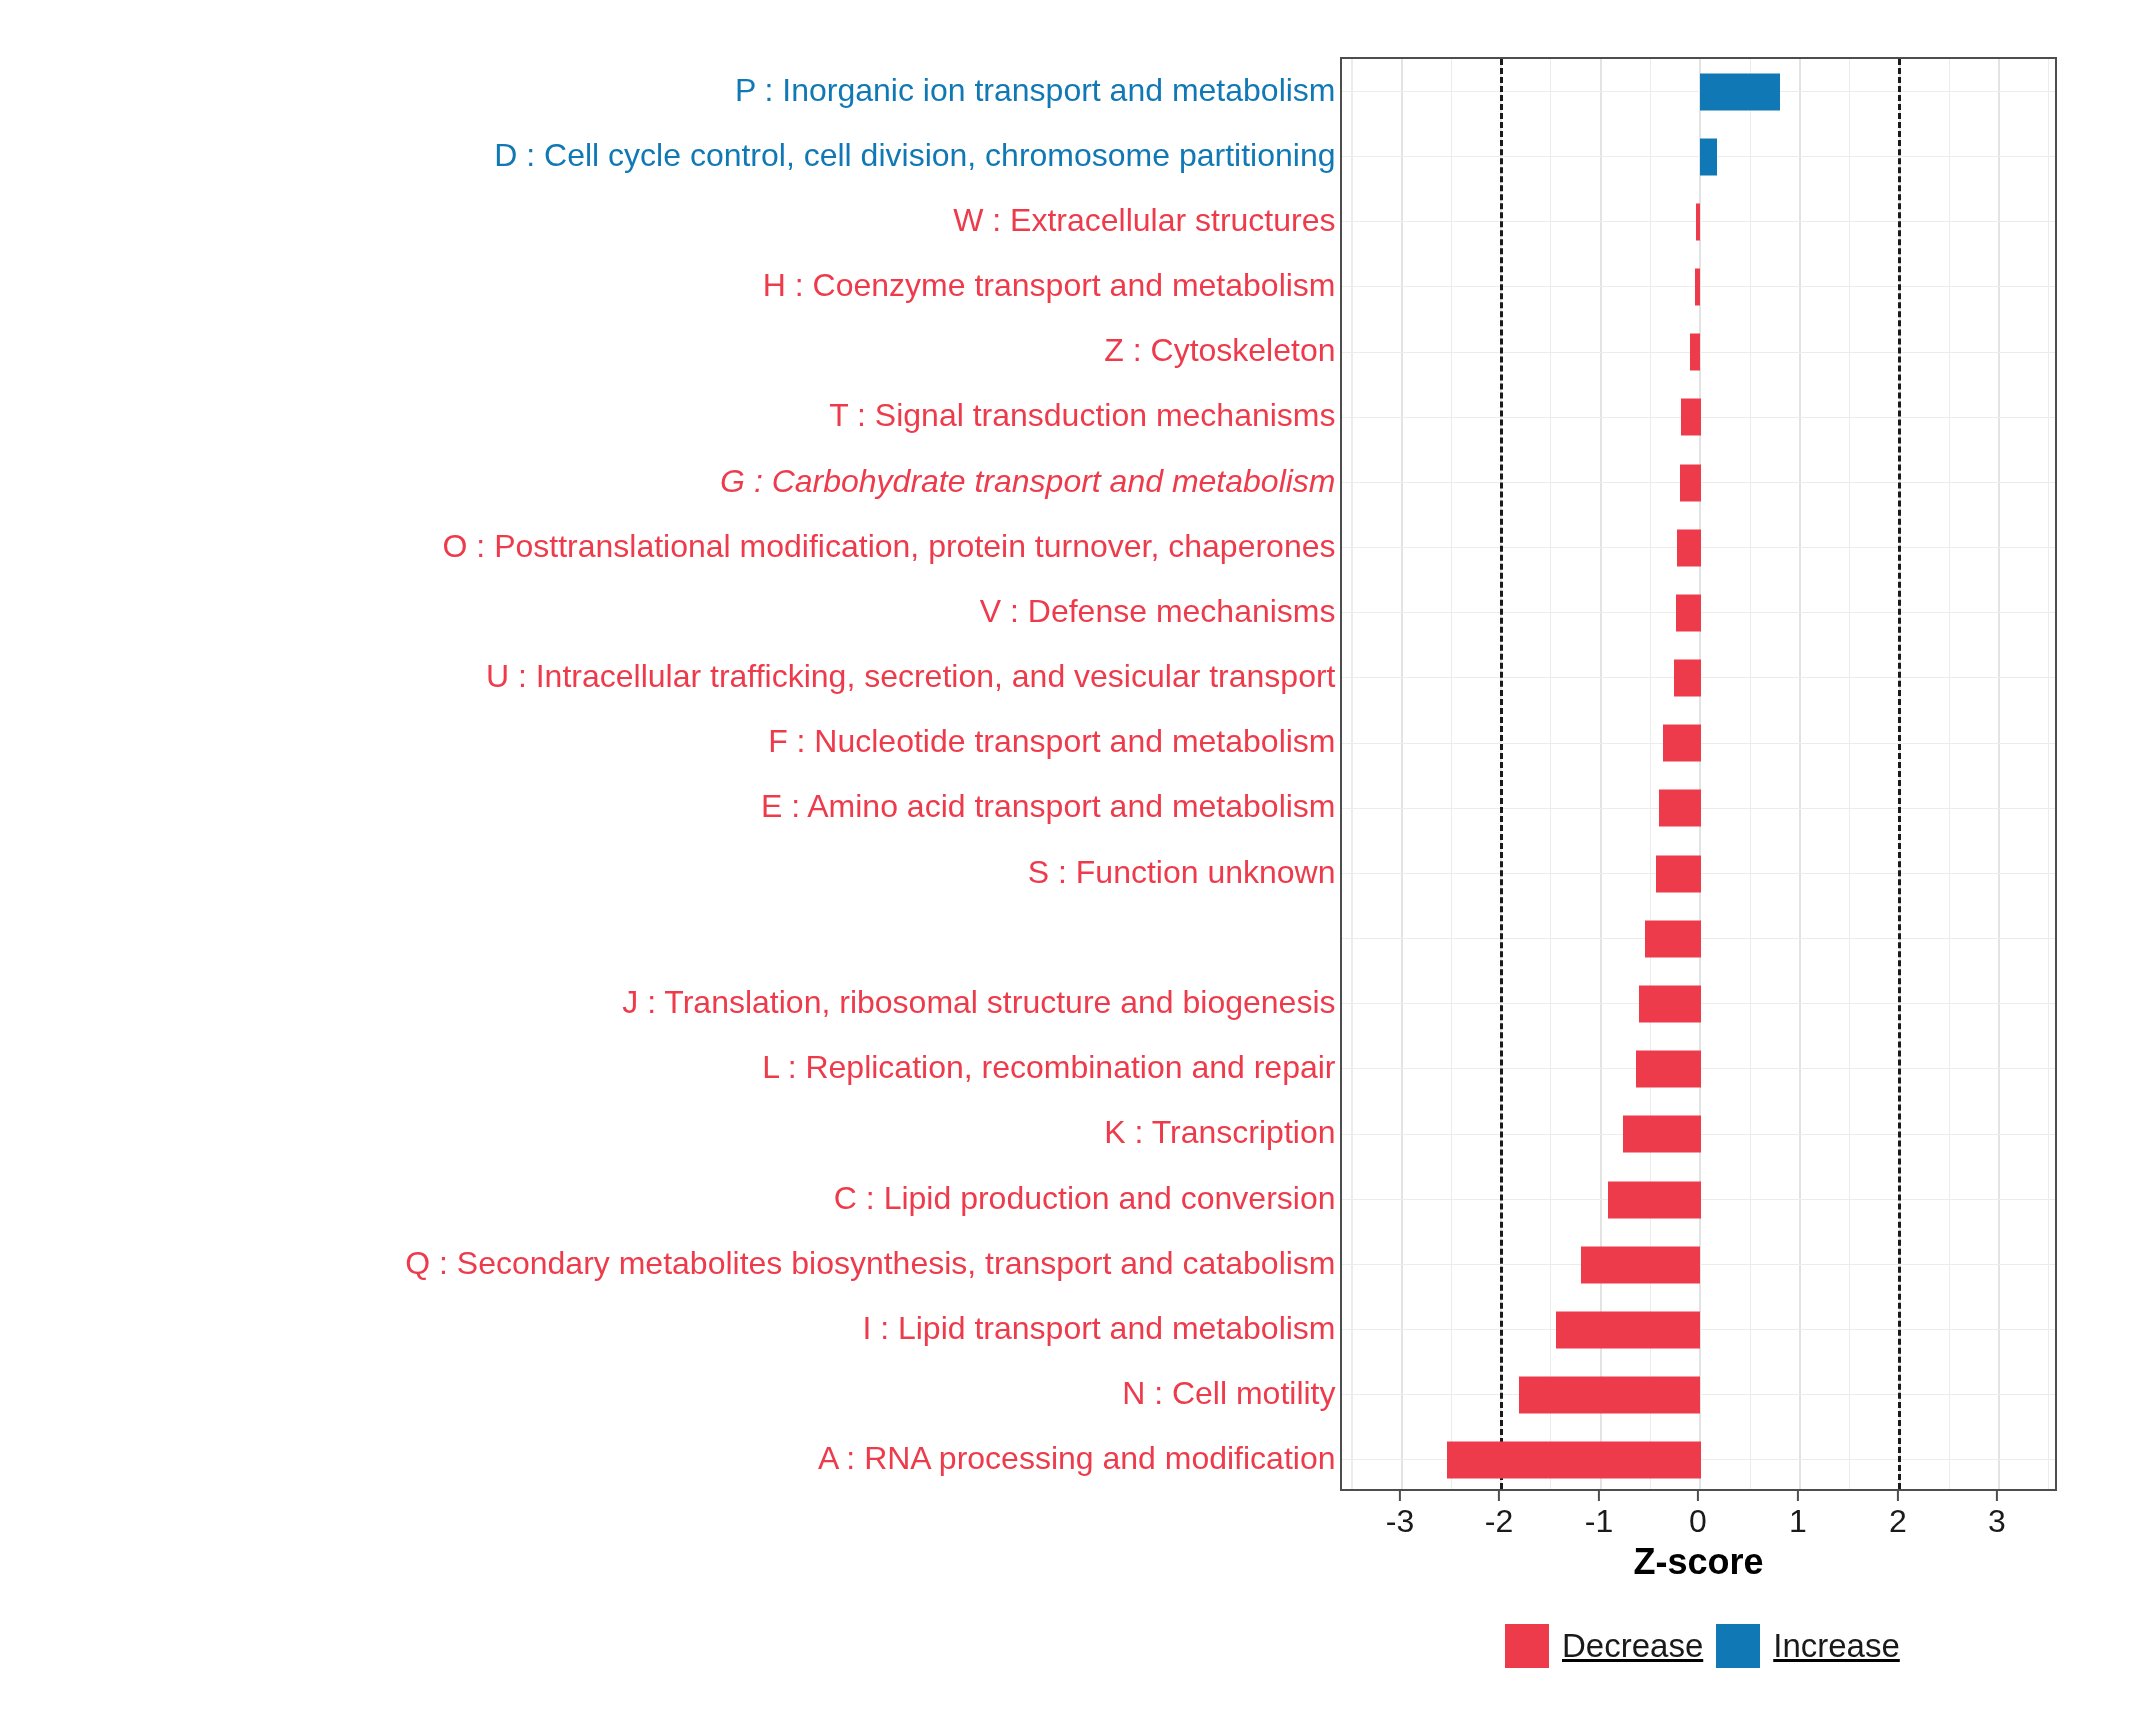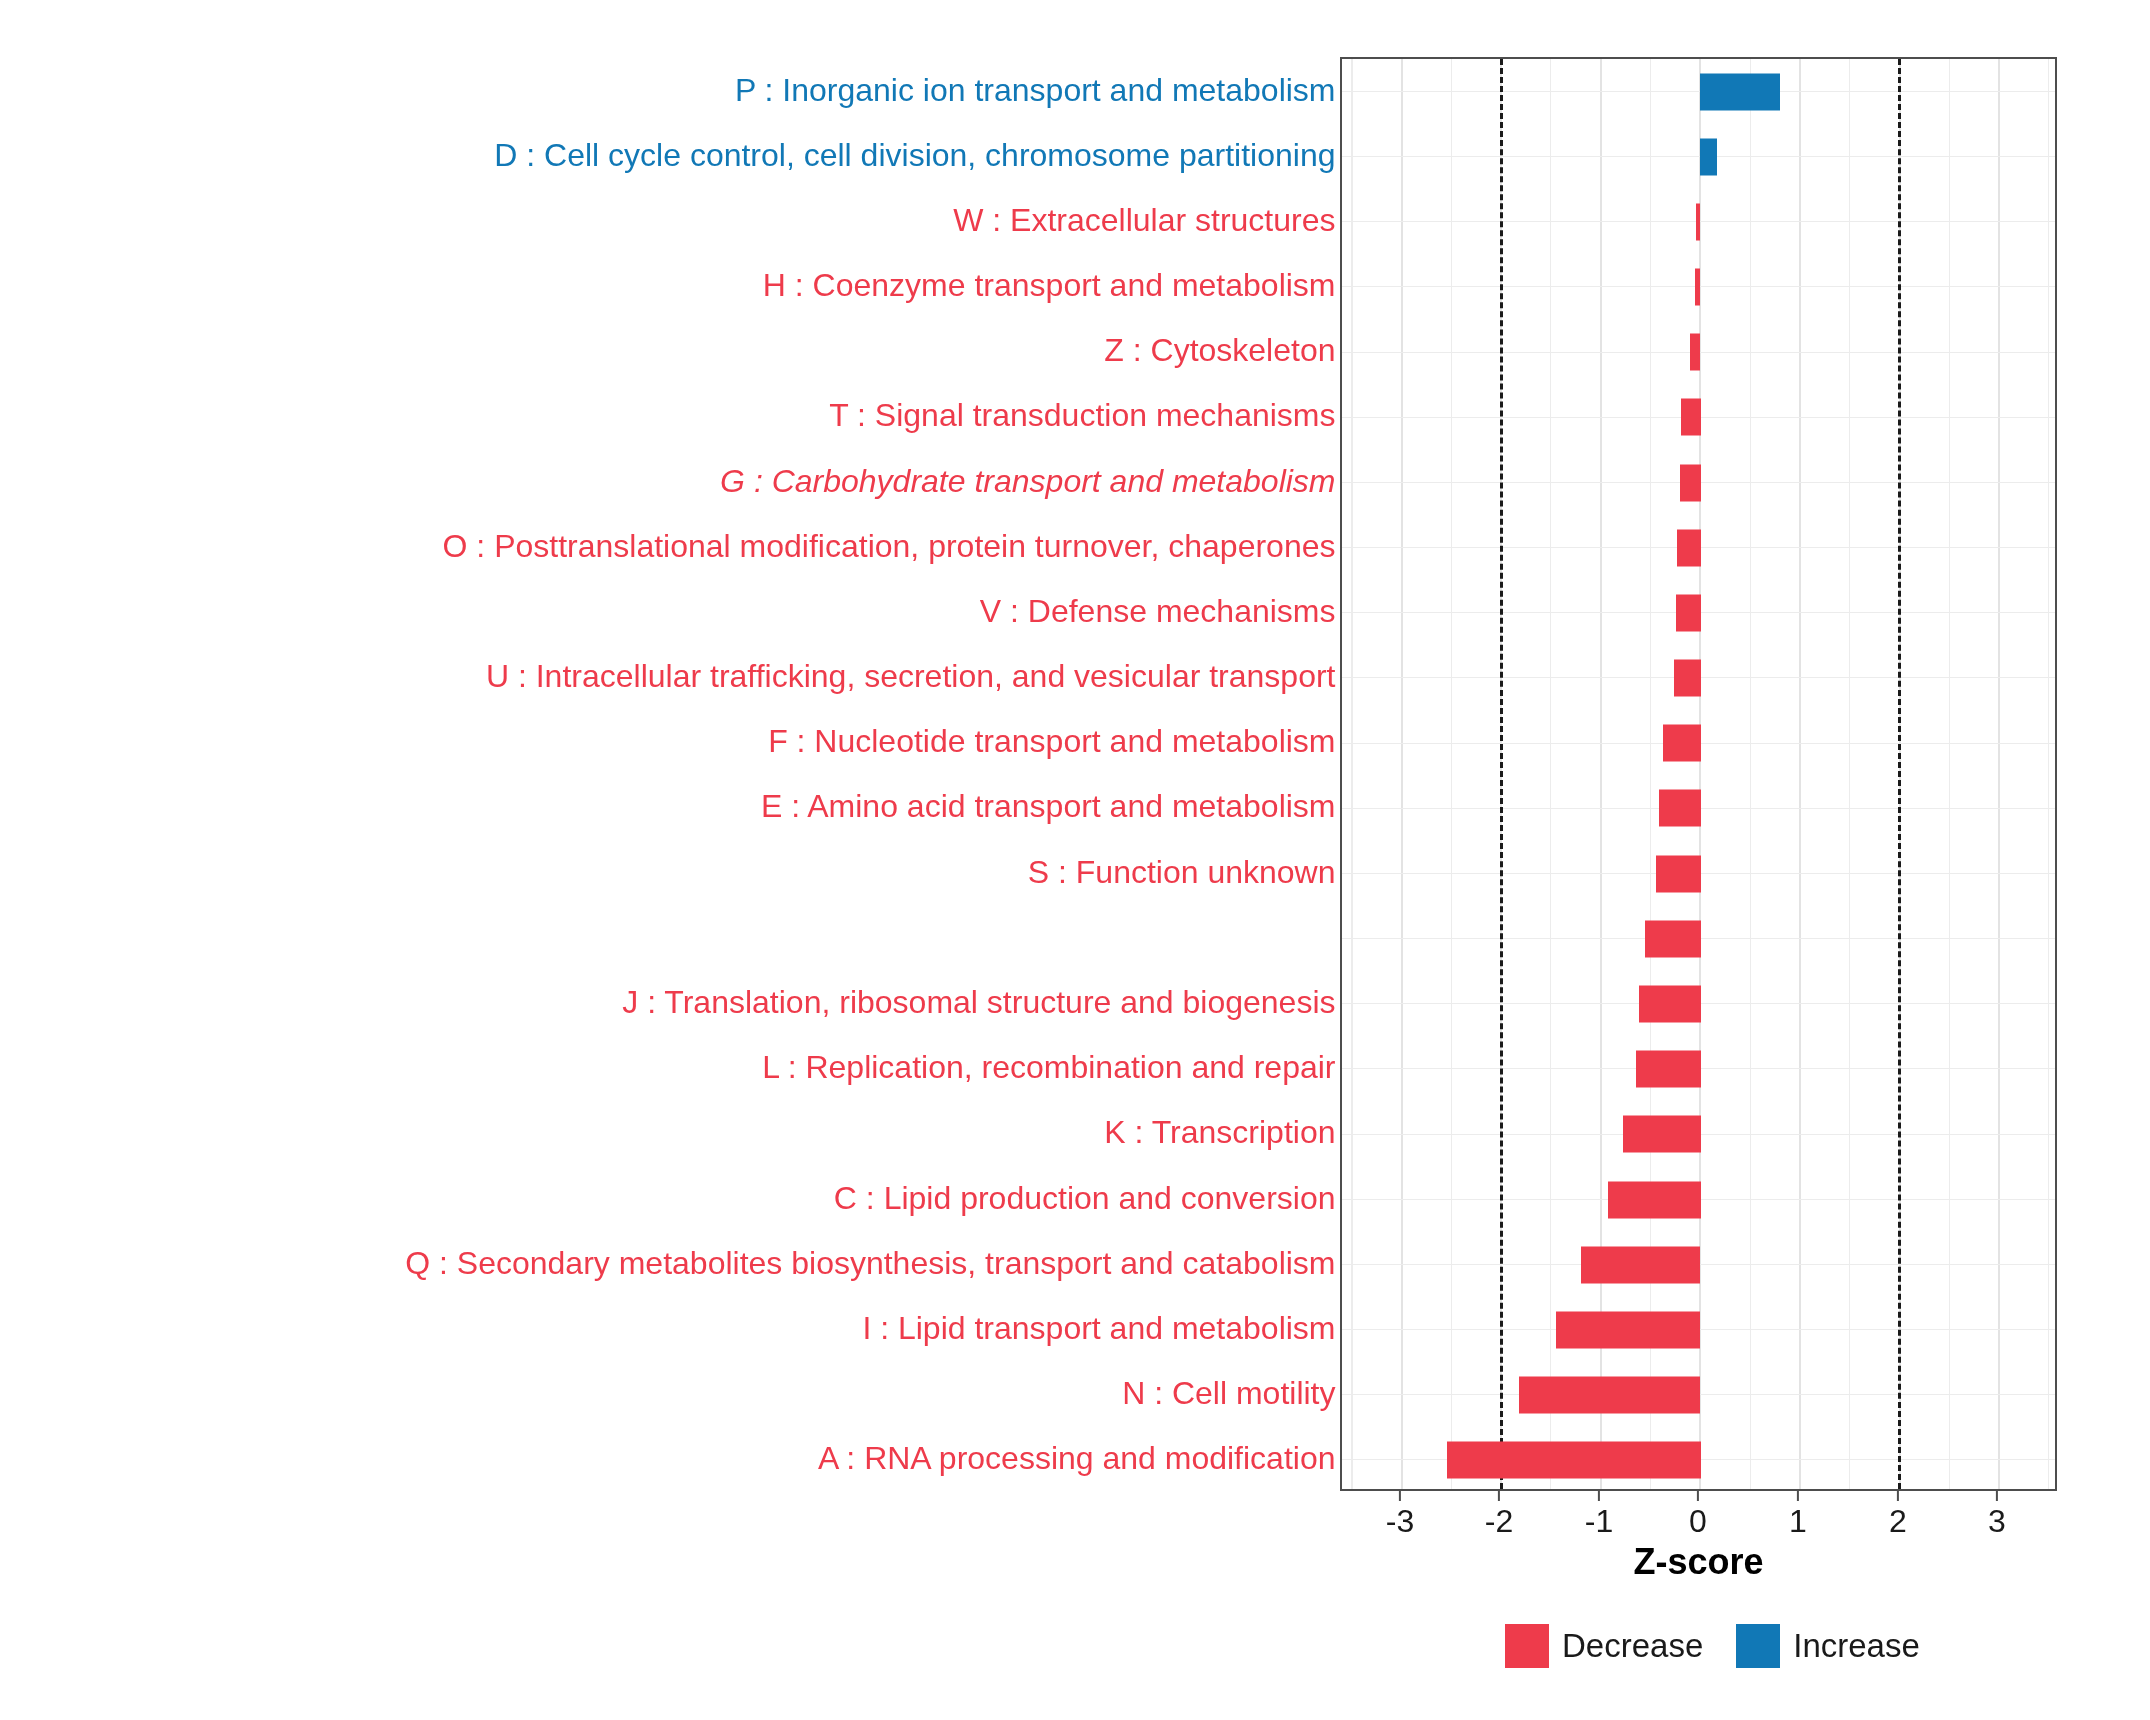--- a/index.html
+++ b/index.html
@@ -134,21 +134,22 @@
     color: #000000;
   }
 
   
   #legend {
     position: absolute;
     left: 1505px;
     top: 1624px;
     display: flex;
     align-items: center;
-    gap: 33px;
+    gap: 13px;
+    text-decoration: underline;
   }
   .legend-item {
     display: flex;
     align-items: center;
     gap: 13px;
   }
   .legend-swatch {
     width: 44px;
     height: 44px;
     display: block;

